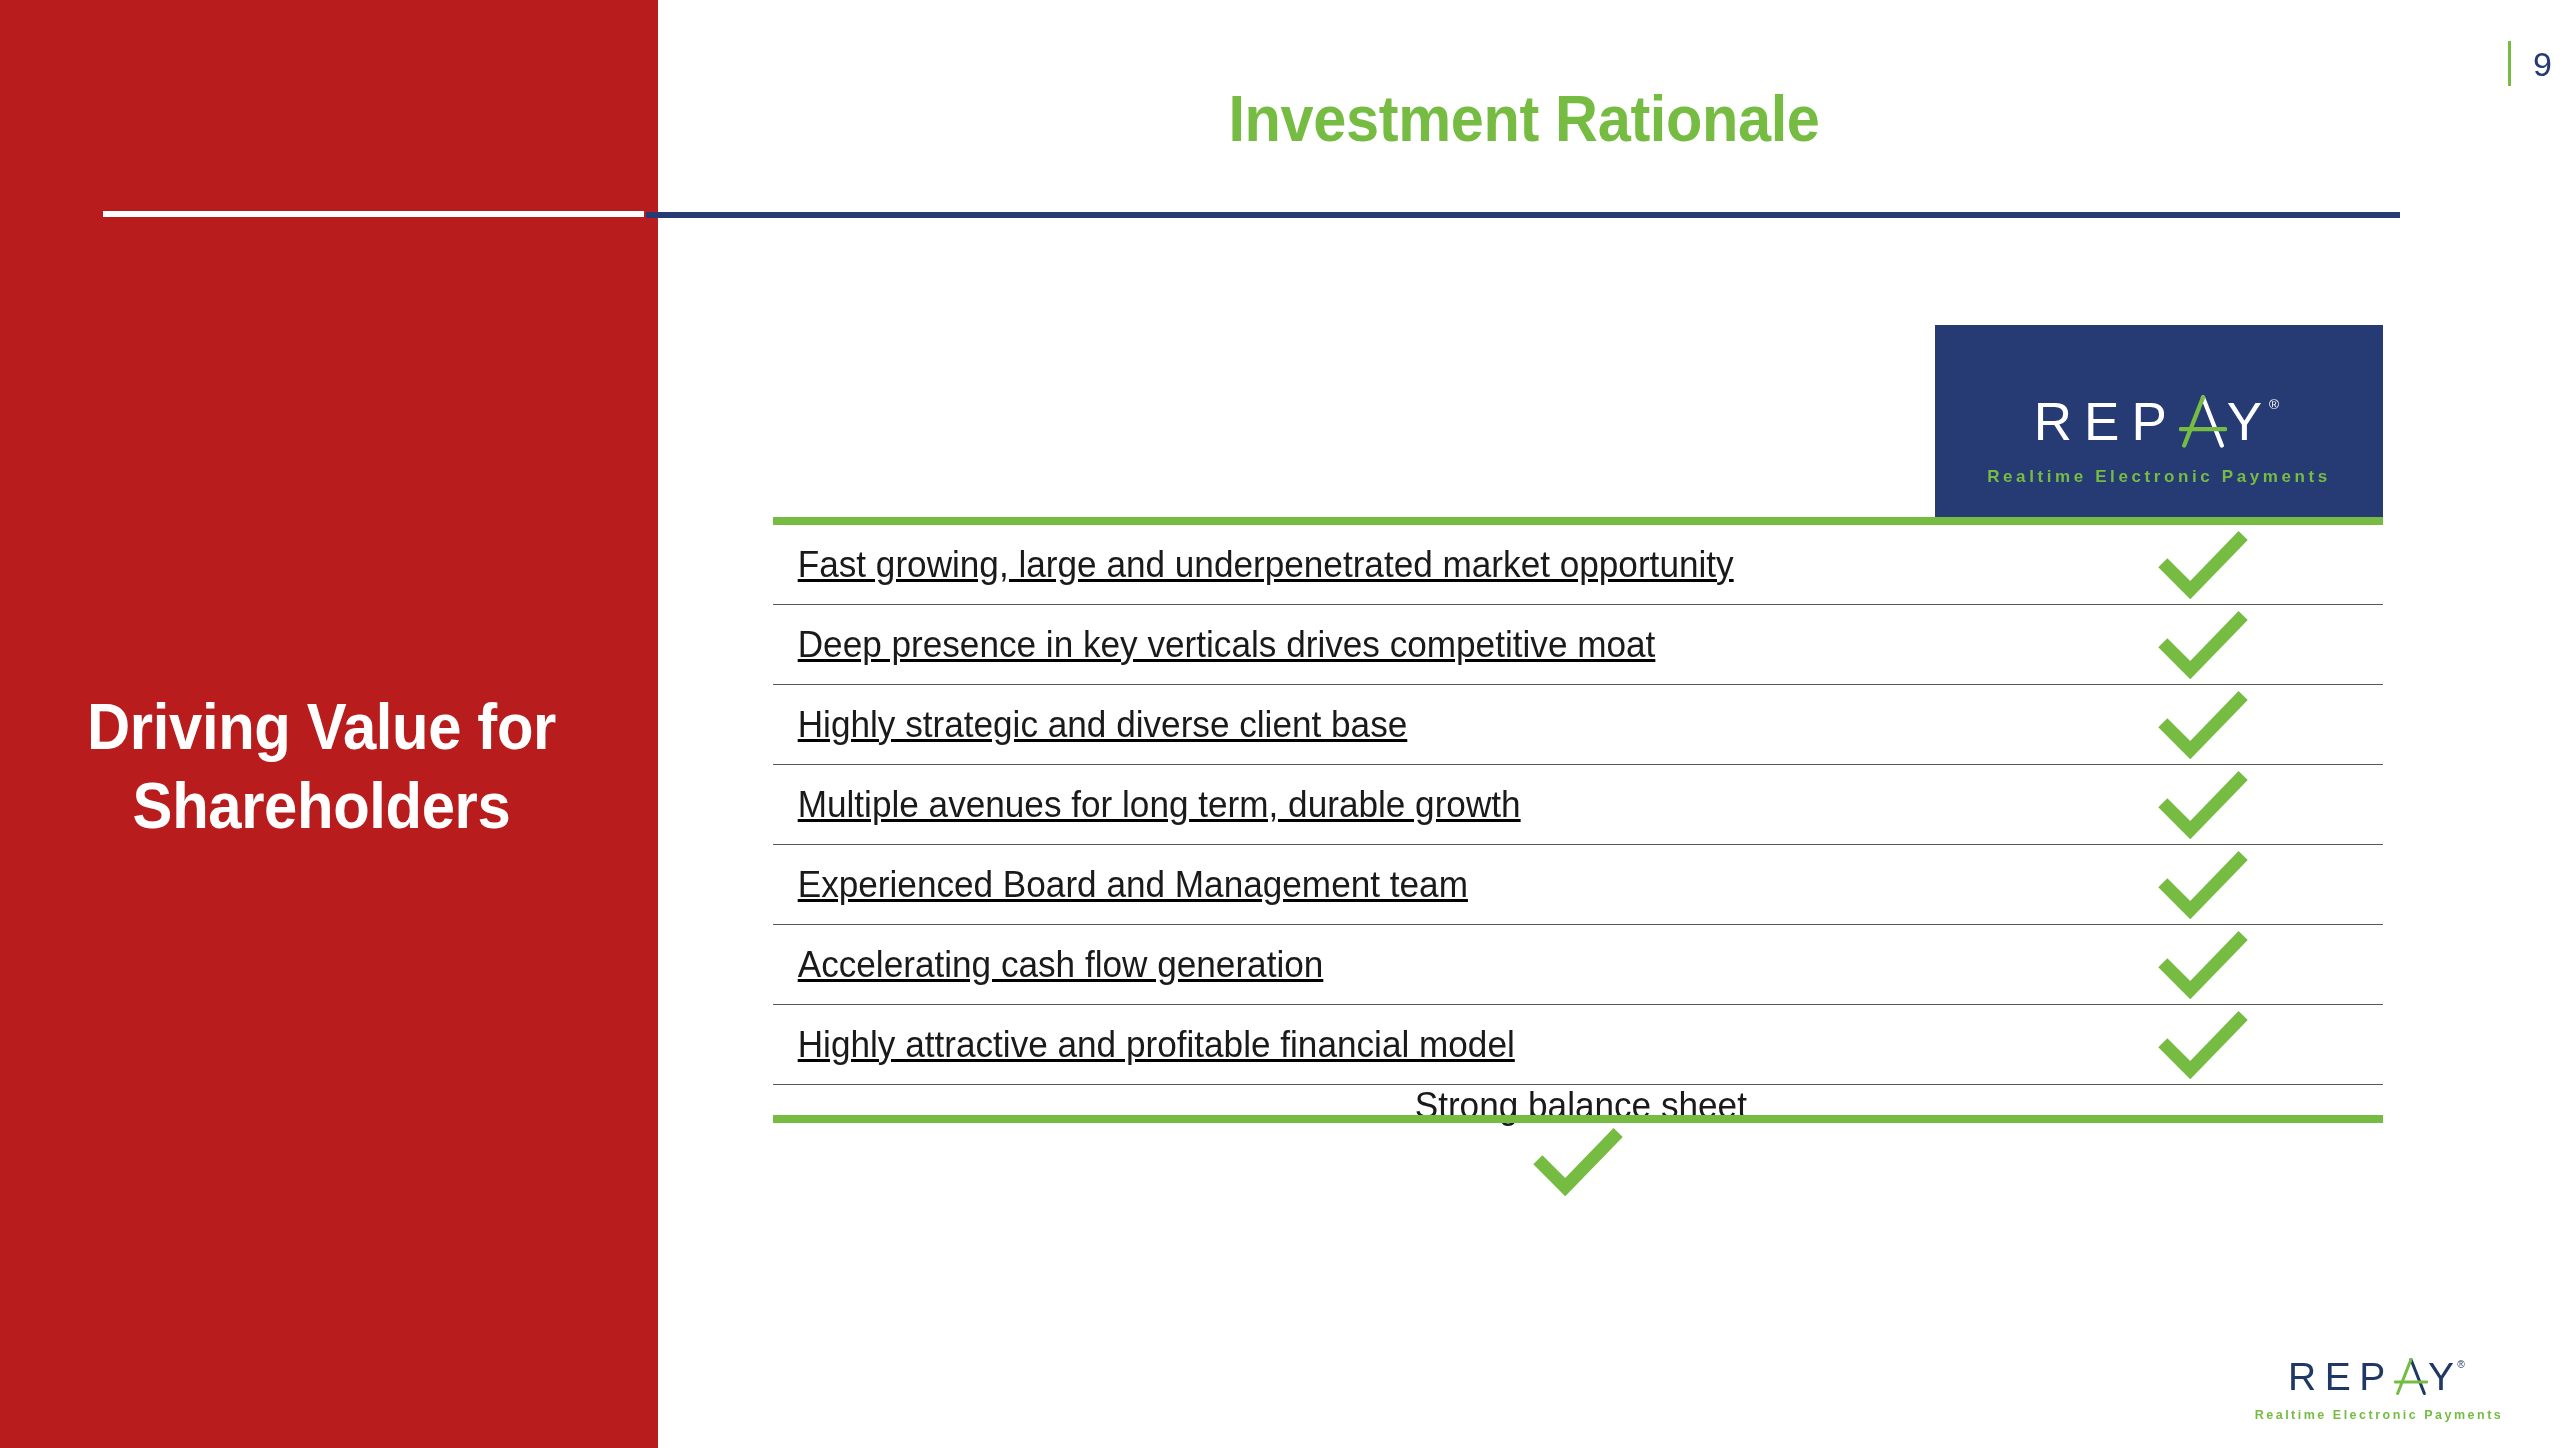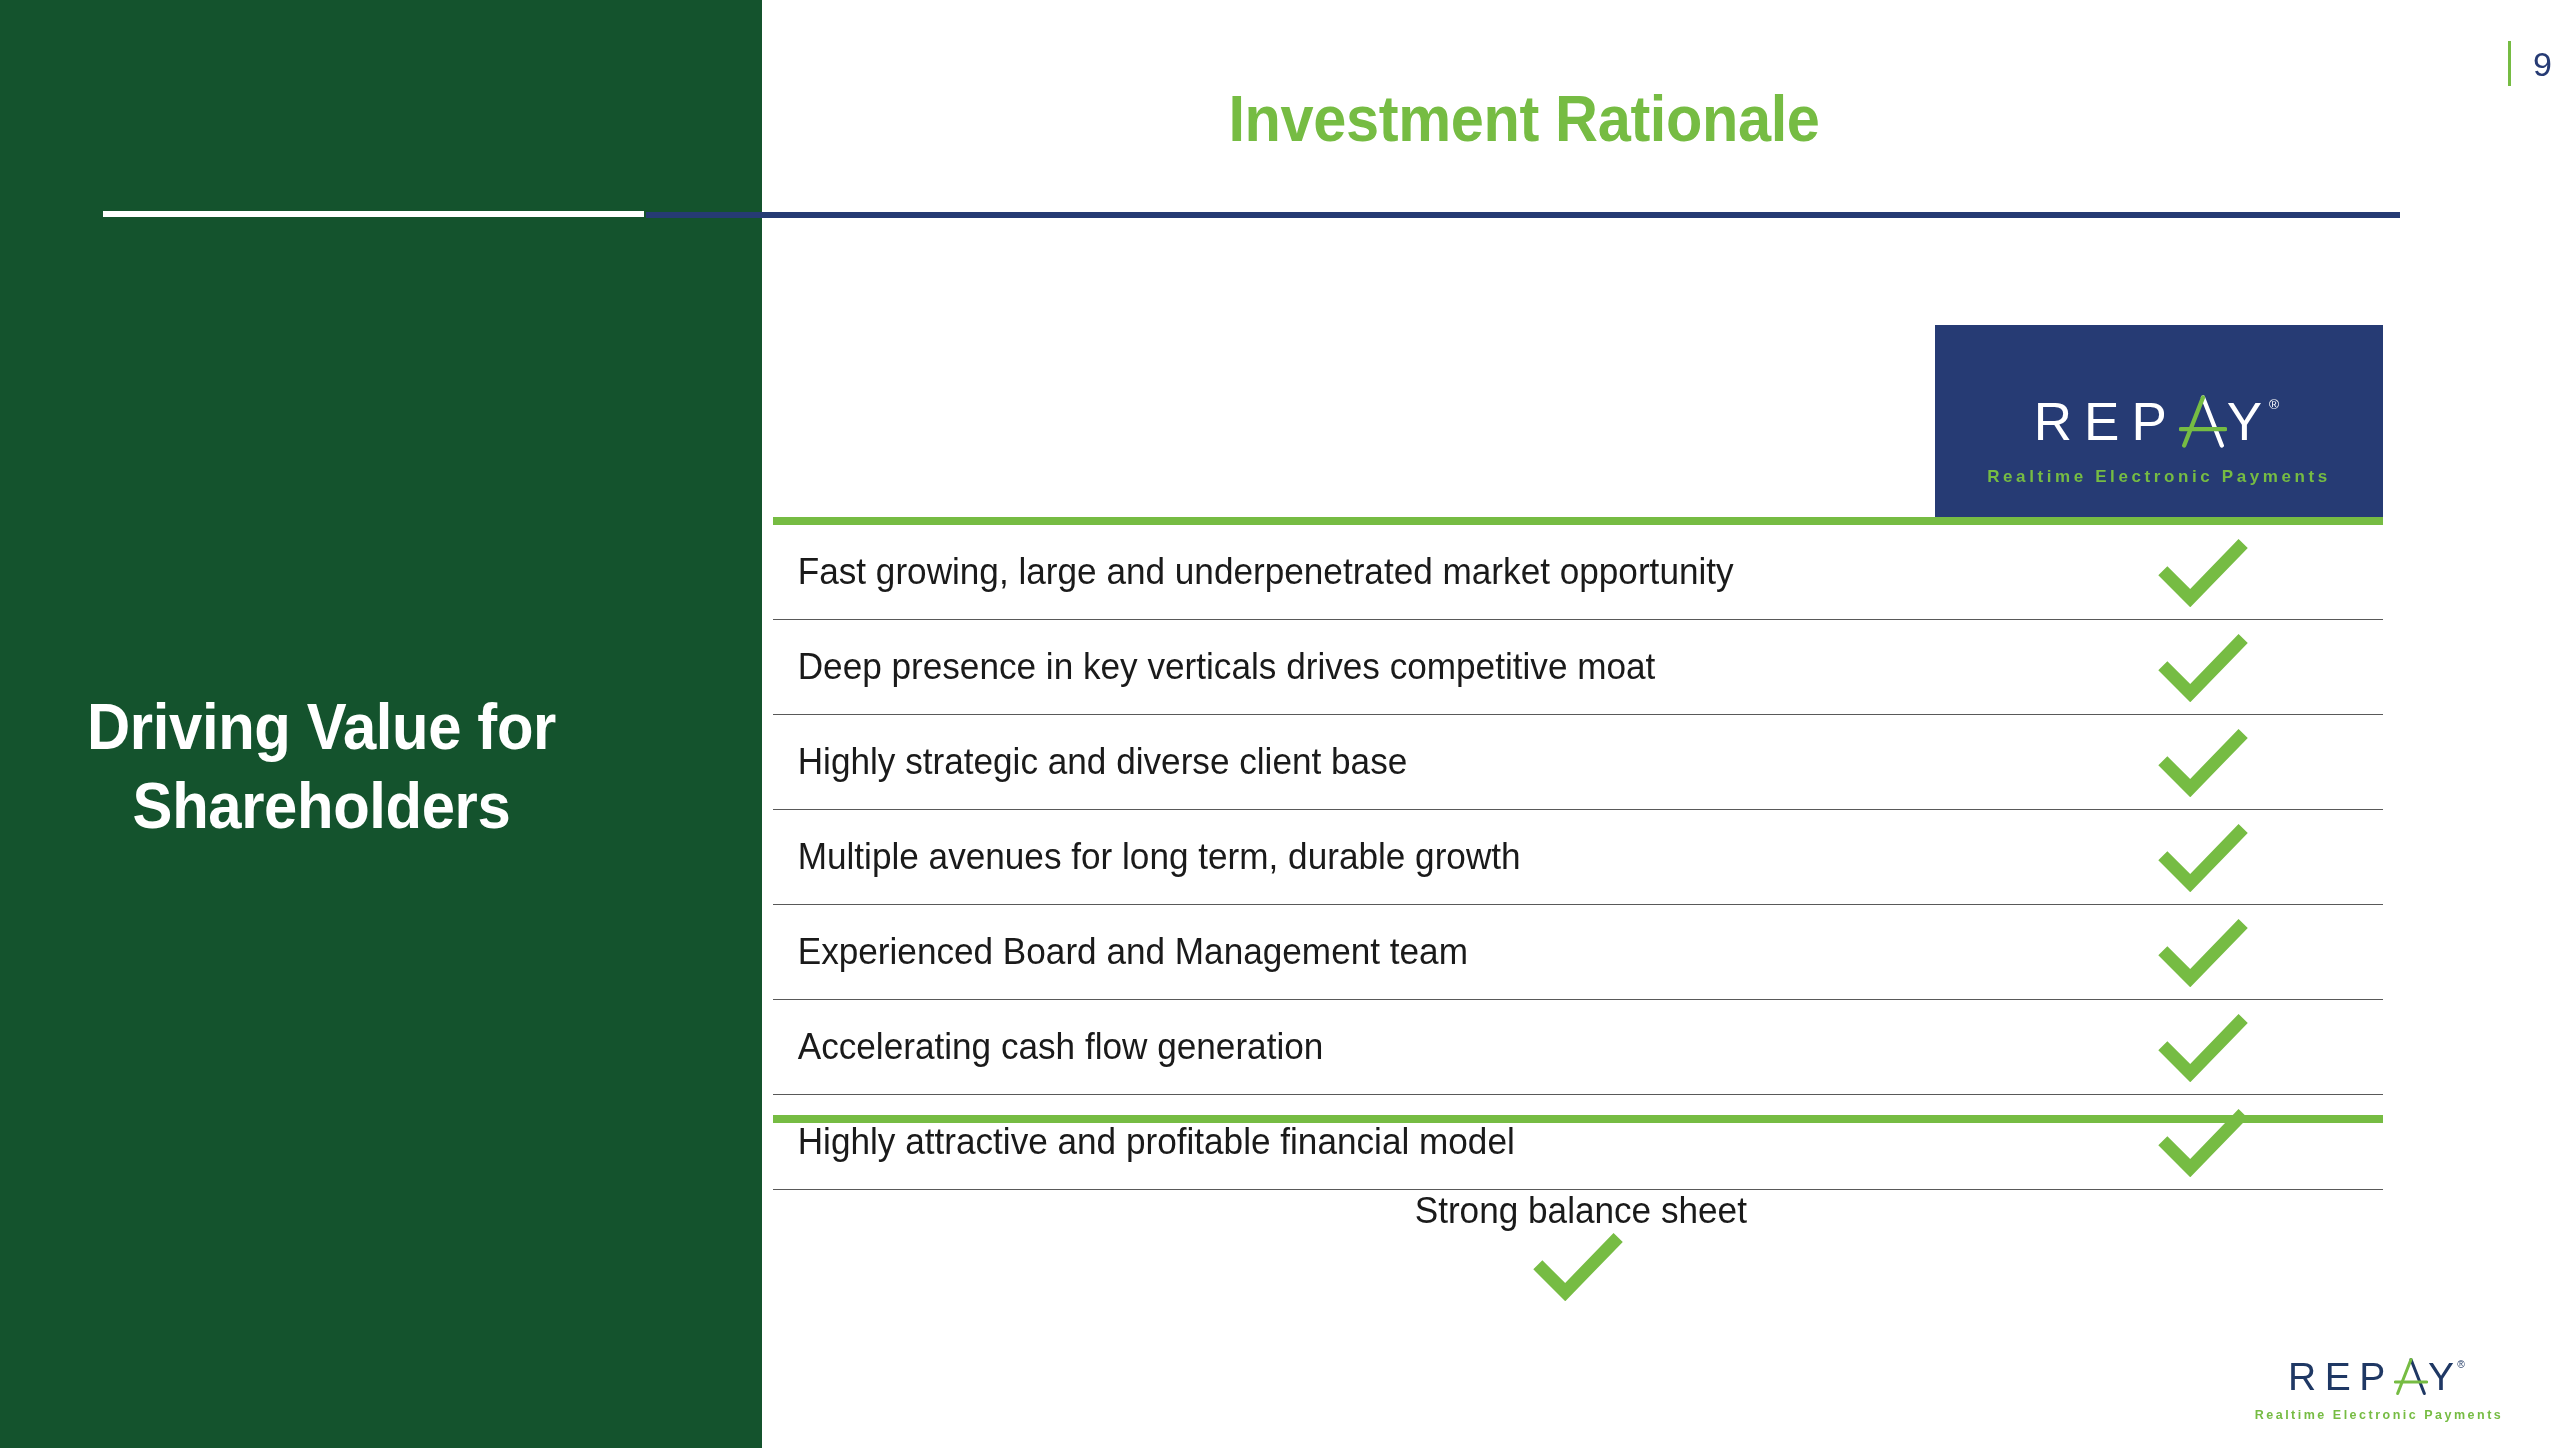--- a/index.html
+++ b/index.html
@@ -13,23 +13,23 @@
     position: relative;
     overflow: hidden;
     font-family: "Liberation Sans", "DejaVu Sans", sans-serif;
   }
 
   
   #sidebar {
     position: absolute;
     left: 0;
     top: 0;
-    width: 762px;
+    width: 658px;
     height: 1449px;
-    background: #14532d;
+    background: #b91c1c;
   }
   #sidebar-rule {
     position: absolute;
     left: 103px;
     top: 211px;
     width: 541px;
     height: 6px;
     background: #ffffff;
   }
   #sidebar-title {
@@ -151,23 +151,24 @@
   
   #checklist {
     position: absolute;
     left: 773px;
     top: 525px;
     width: 1610px;
   }
   .check-row {
     display: flex;
     align-items: center;
-    height: 95px;
+    height: 80px;
     border-bottom: 1.7px solid #595959;
     box-sizing: border-box;
+    text-decoration: underline;
   }
   .check-row:last-child {
     border-bottom: none;
     flex-direction: column;
   }
   .check-label {
     flex: 1;
     padding-left: 26px;
     color: #1a1a1a;
     font-size: 37px;

